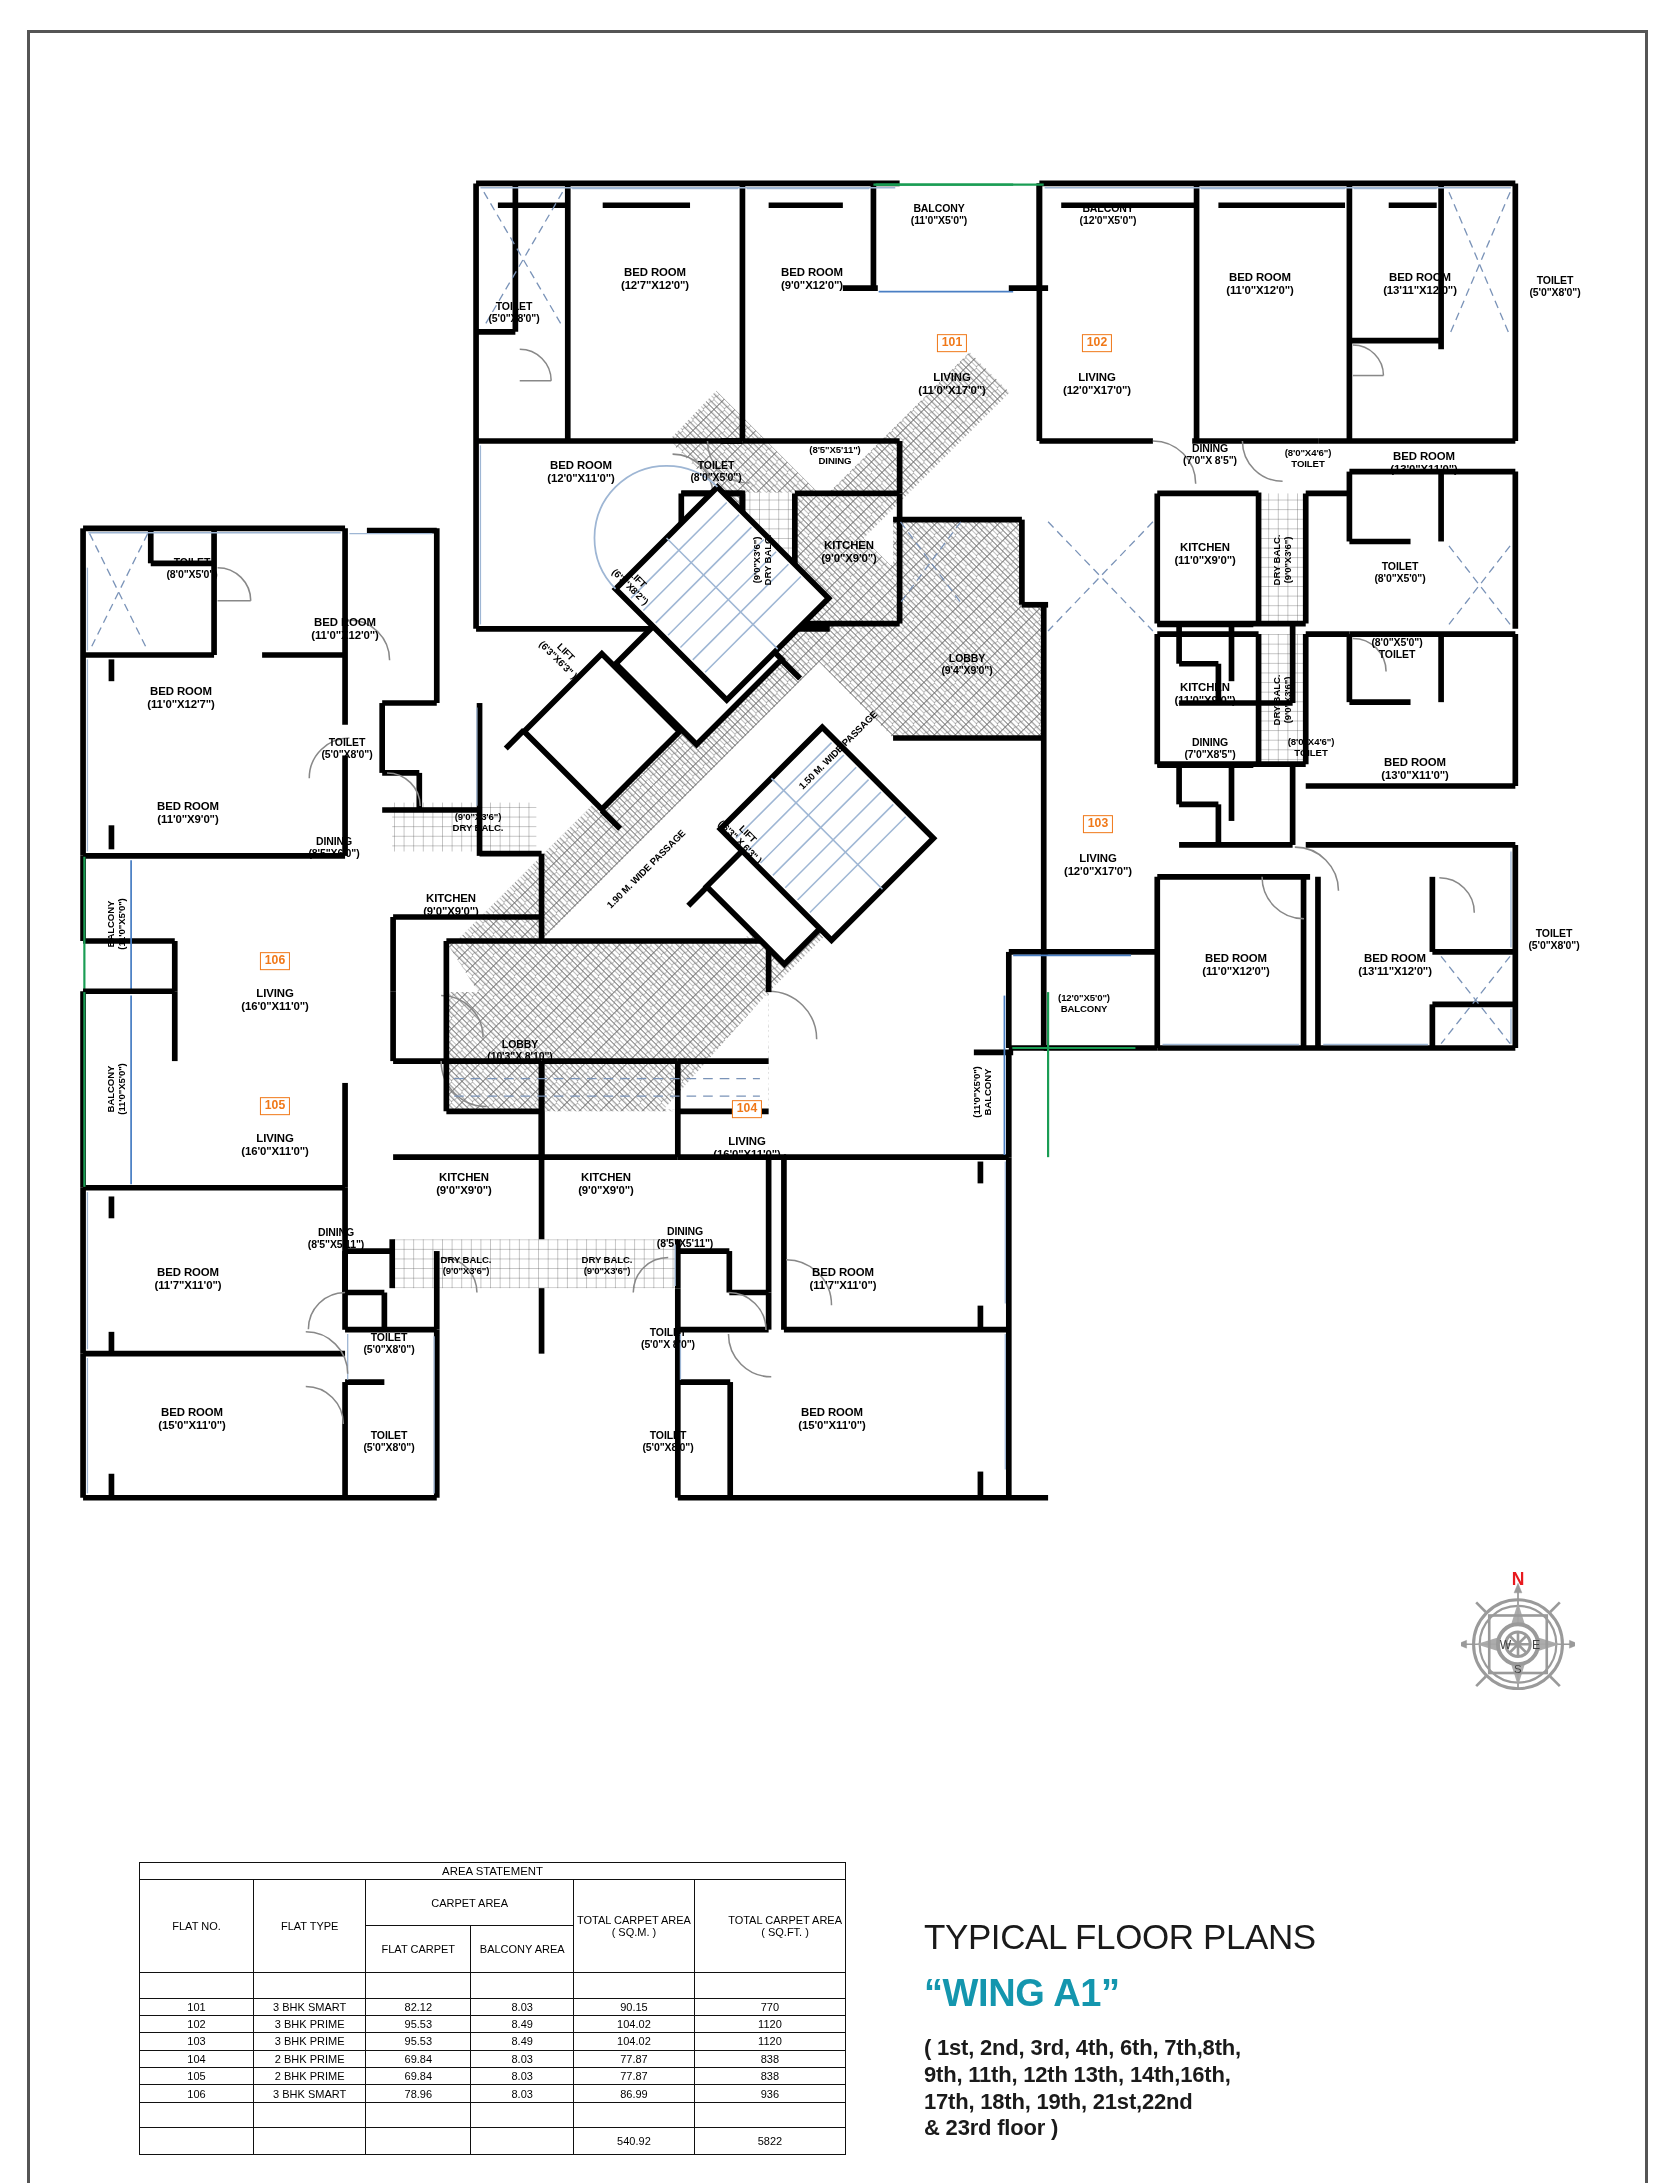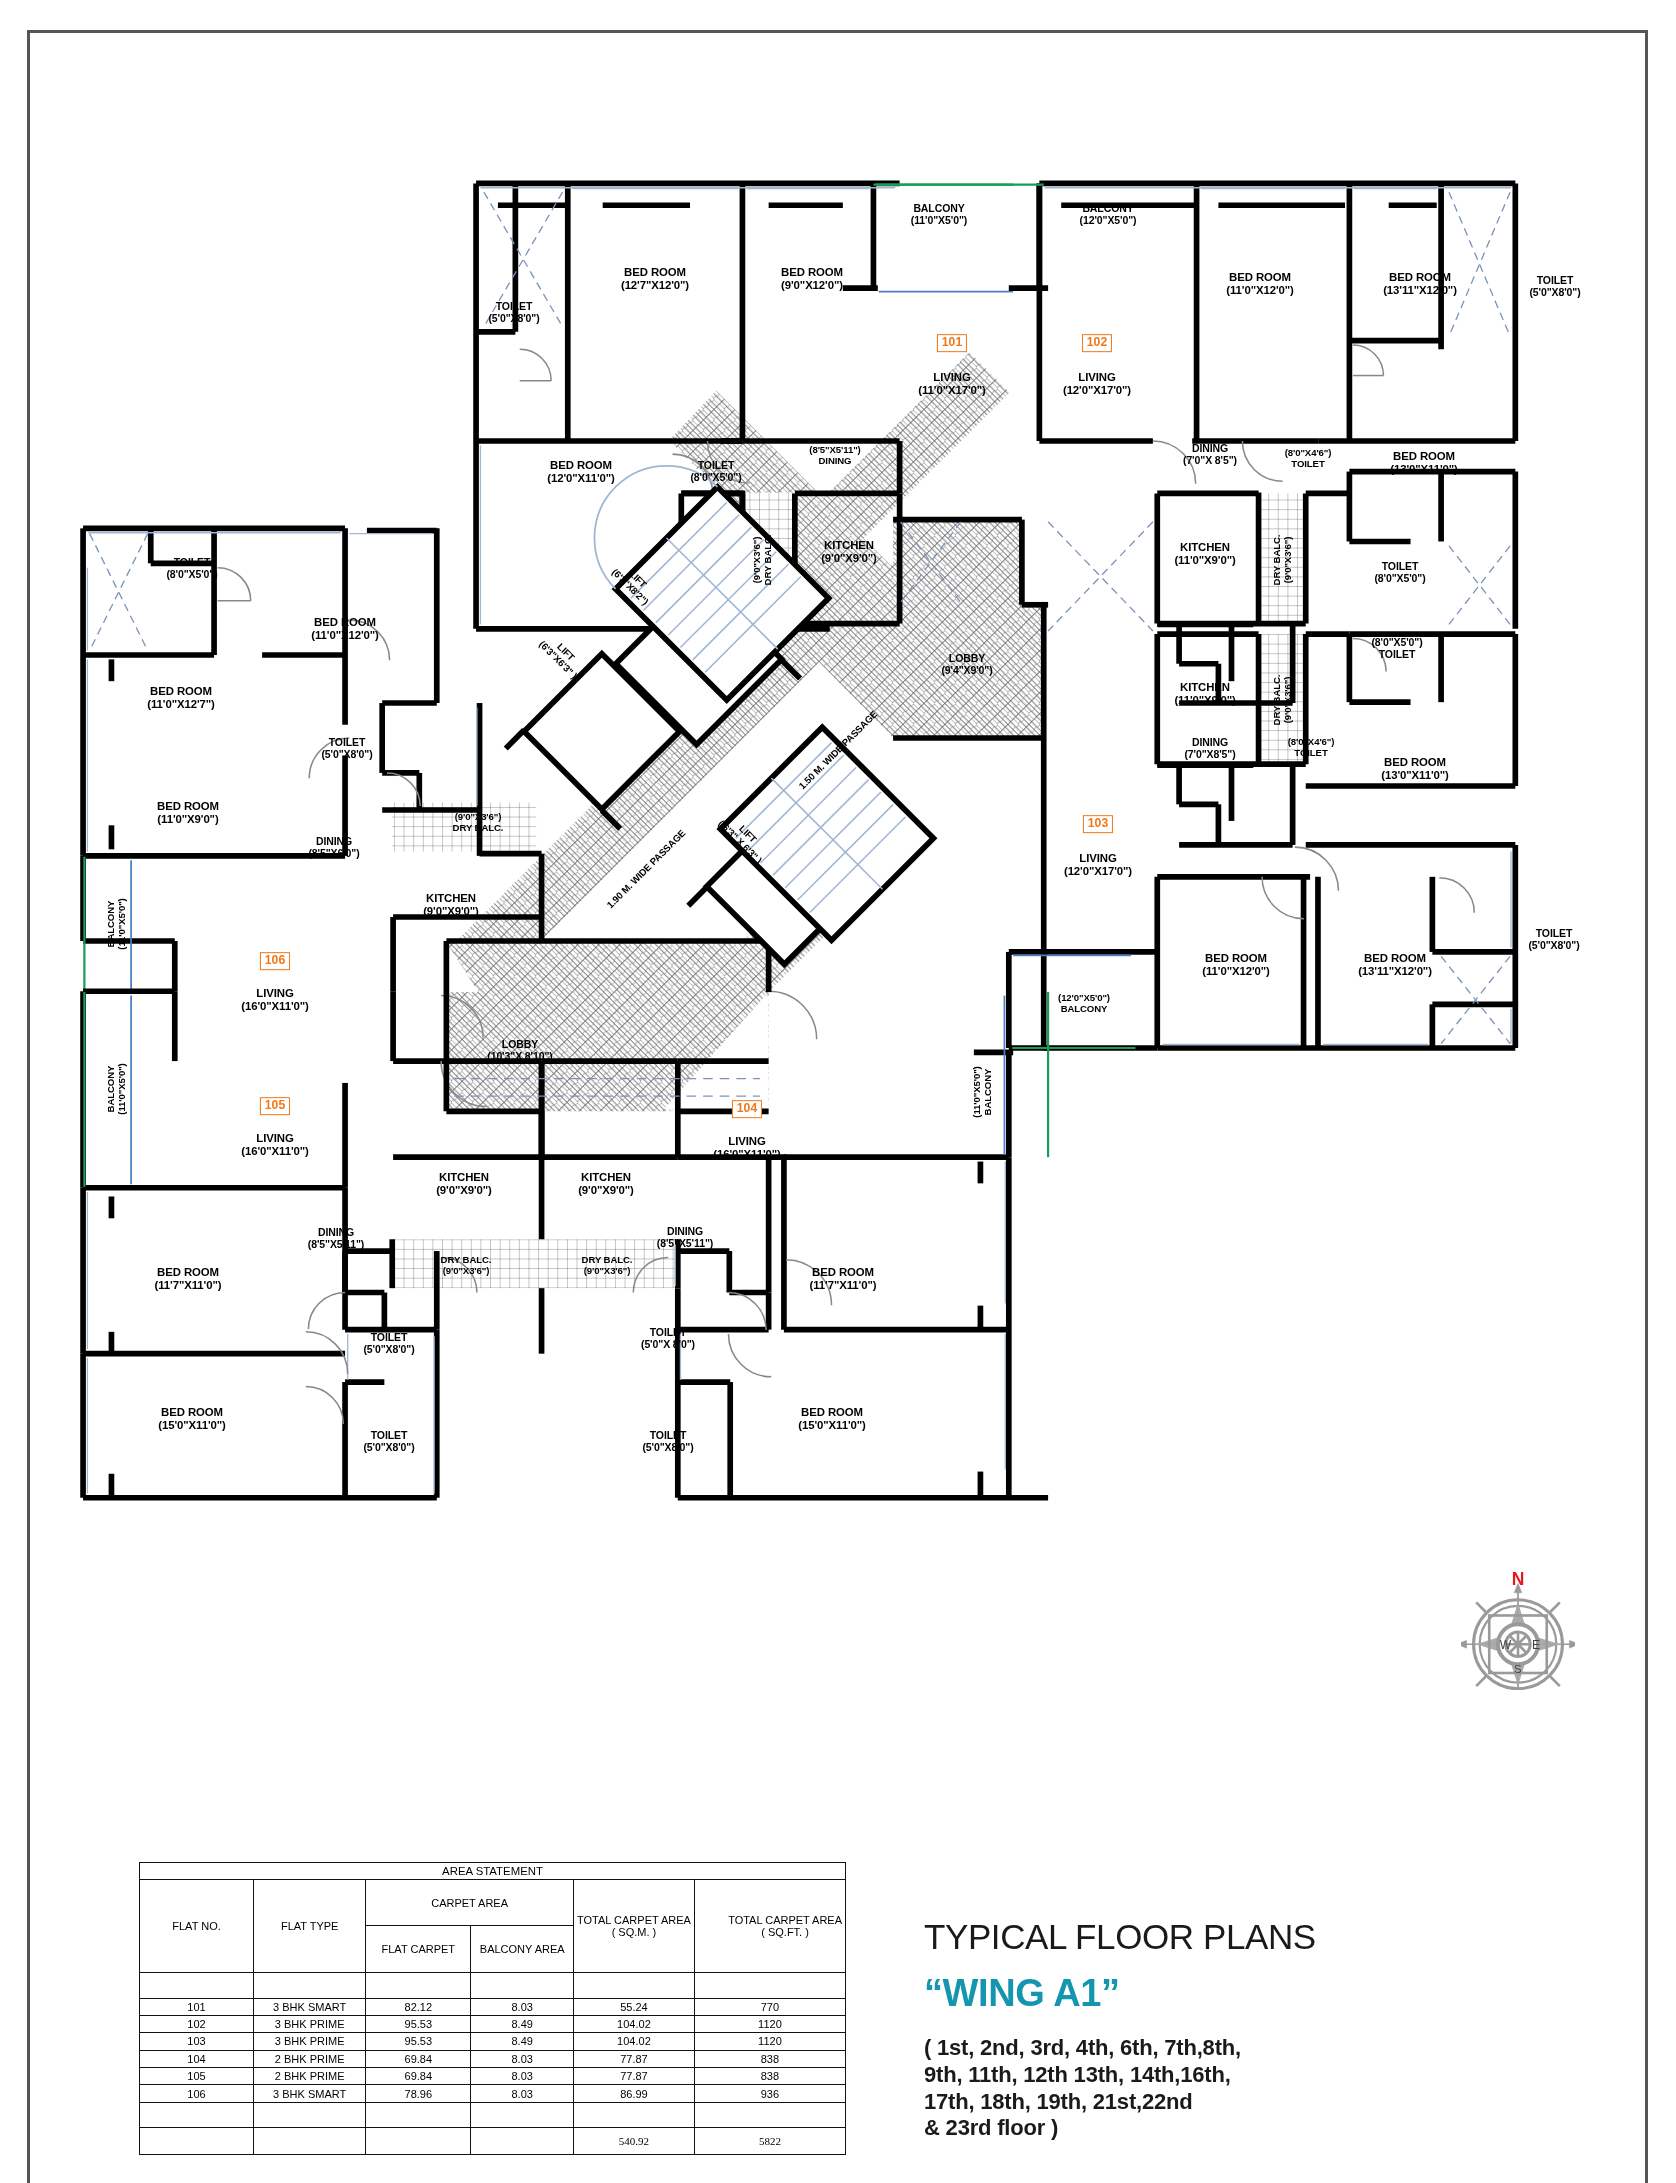--- a/index.html
+++ b/index.html
@@ -28,21 +28,21 @@
   
   .flatno{position:absolute;transform:translate(-50%,-50%);border:1.3px solid #f07818;color:#f07818;
           font-weight:bold;font-size:12.2px;padding:0.4px 3.9px 1.3px;background:#fff;letter-spacing:0px;}
 
   
   #areatable{position:absolute;left:139px;top:1862px;width:707px;border-collapse:collapse;
              font-family:"Liberation Sans",sans-serif;font-size:11px;color:#000;background:#fff;}
   #areatable td,#areatable th{border:1.3px solid #111;text-align:center;padding:2.2px 1.7px;font-weight:normal;}
   #areatable .hdr{font-size:11.4px;}
   #areatable .blank td{height:20px;}
-  #areatable .ttl{height:27px;font-family:Liberation Serif, serif;}
+  #areatable .ttl{height:27px;}
 
   
   #title{position:absolute;left:924px;top:1919px;width:546px;color:#1a1a1a;}
   #title .t1{font-size:35px;font-weight:normal;letter-spacing:-0.4px;line-height:1;margin-bottom:20px;}
   #title .t2{font-size:38px;font-weight:bold;color:#1496ae;letter-spacing:-0.4px;line-height:1;margin-bottom:23px;}
   #title .t3{font-size:22px;font-weight:bold;line-height:1.22;letter-spacing:-0.2px;}
 
   
   #compass{position:absolute;left:1461px;top:1568px;width:114px;height:122px;}
   #compass .nlab{position:absolute;left:57px;top:0.9px;transform:translateX(-50%);color:#e8191e;
@@ -819,21 +819,21 @@
         <td></td>
         <td></td>
         <td></td>
       </tr>
 
   <tr>
     <td>101</td>
     <td>3 BHK SMART</td>
     <td>82.12</td>
     <td>8.03</td>
-    <td>55.24</td>
+    <td>90.15</td>
     <td>770</td>
   </tr>
   <tr>
     <td>102</td>
     <td>3 BHK PRIME</td>
     <td>95.53</td>
     <td>8.49</td>
     <td>104.02</td>
     <td>1120</td>
   </tr>

